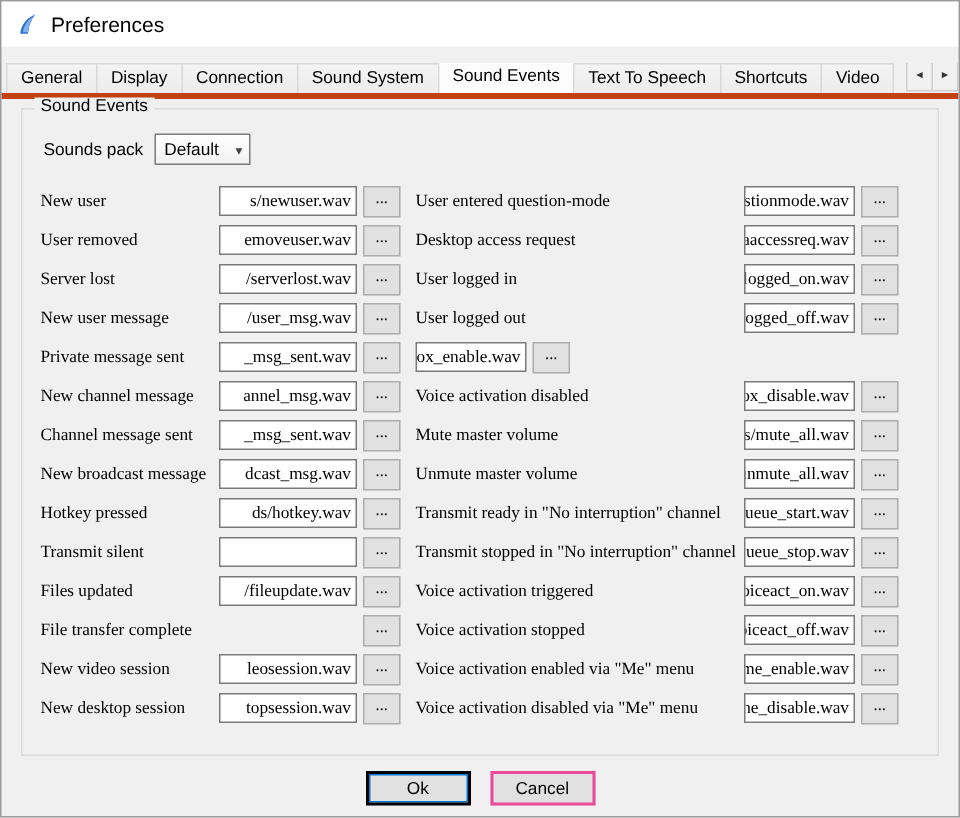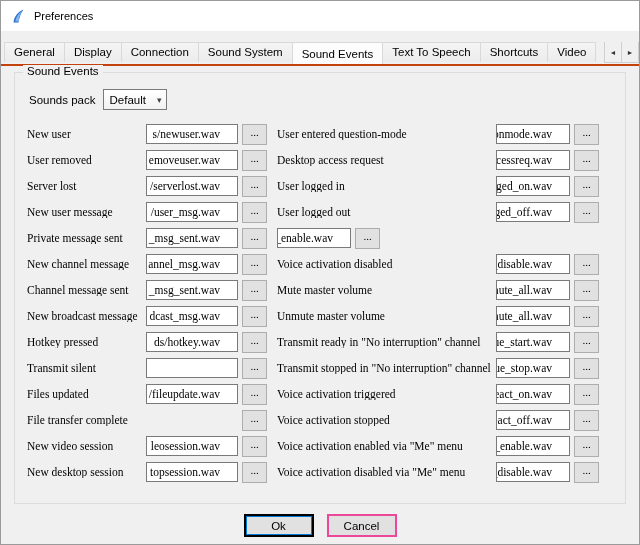--- a/index.html
+++ b/index.html
@@ -9,24 +9,24 @@
     background: #f0f0f0;
     font-family: "Liberation Sans", sans-serif;
     font-size: 11.5px;
     color: #000;
     border: 1px solid #9a9a9a;
     overflow: hidden;
   }
   
   .titlebar { height: 30px; background: #ffffff; display: flex; align-items: center; padding: 0 9px; gap: 8px; }
   .app-icon { width: 16px; height: 16px; display: inline-flex; }
-  .title { font-size: 11px; }
-
-  
-  .tabbar { display: flex; margin-top: 11px; padding-left: 3px; position: relative; border-bottom: 2px solid #c2410c; height: 24px; overflow: hidden; }
+  .title { font-size: 14px; }
+
+  
+  .tabbar { display: flex; align-items: flex-end; margin-top: 11px; padding-left: 3px; position: relative; border-bottom: 4px solid #c2410c; height: 24px; overflow: hidden; }
   .tab {
     border: 1px solid #d9d9d9; border-bottom: none;
     background: linear-gradient(#f4f4f4, #ececec);
     height: 20px; padding: 3px 9px 0; white-space: nowrap;
     margin-left: -1px; cursor: default;
   }
   .tab:first-child { margin-left: 0; }
   .tab.active {
     background: #fcfcfc; height: 24px; padding-top: 5px;
     margin-bottom: -1px; border-bottom: 1px solid #fcfcfc;
@@ -50,21 +50,21 @@
   
   .events-grid { display: grid; grid-template-columns: 240px 1fr; column-gap: 10px; font-family: Liberation Serif, serif; }
   .col { display: flex; flex-direction: column; }
   .col-right { padding-right: 14px; }
   .row { display: flex; align-items: center; height: 26px; }
   .lbl { flex: 1; white-space: nowrap; overflow: hidden; }
   .field {
     width: 92px; height: 20px; flex: none;
     border: 1px solid #7a7a7a; background: #fff;
     display: flex; align-items: center; justify-content: flex-end;
-    overflow: hidden; padding: 0 17px;
+    overflow: hidden; padding: 0 3px;
   }
   .col-right .field { width: 74px; }
   .fv { white-space: nowrap; }
   .browse { width: 25px; height: 21px; flex: none; margin-left: 4px; border: 1px solid #adadad; background: #e1e1e1; font-family: inherit; font-size: 11px; line-height: 8px; padding: 0 0 5px; }
 
   
   .footer { display: flex; justify-content: center; gap: 13px; margin-top: 10px; }
   .btn { width: 70px; height: 23px; border: 2px solid #ec4899; background: #e1e1e1; font-family: inherit; font-size: 11.5px; }
   .btn.default { border: 2px solid #000000; box-shadow: inset 0 0 0 1px #0078d7; }
 </style>

